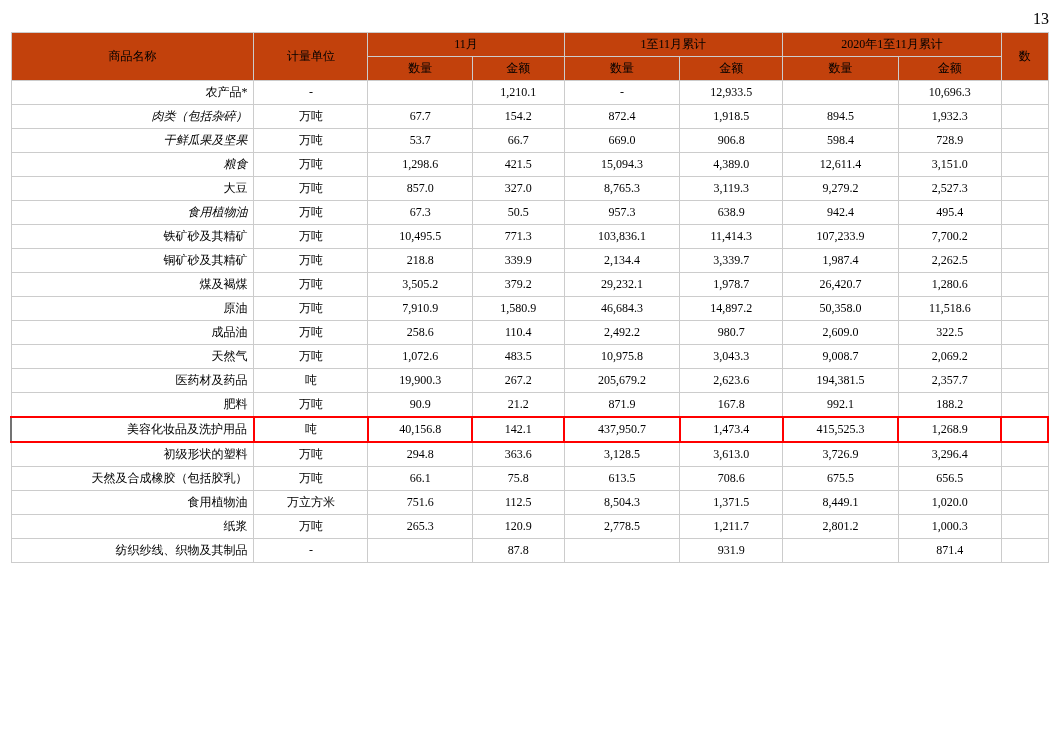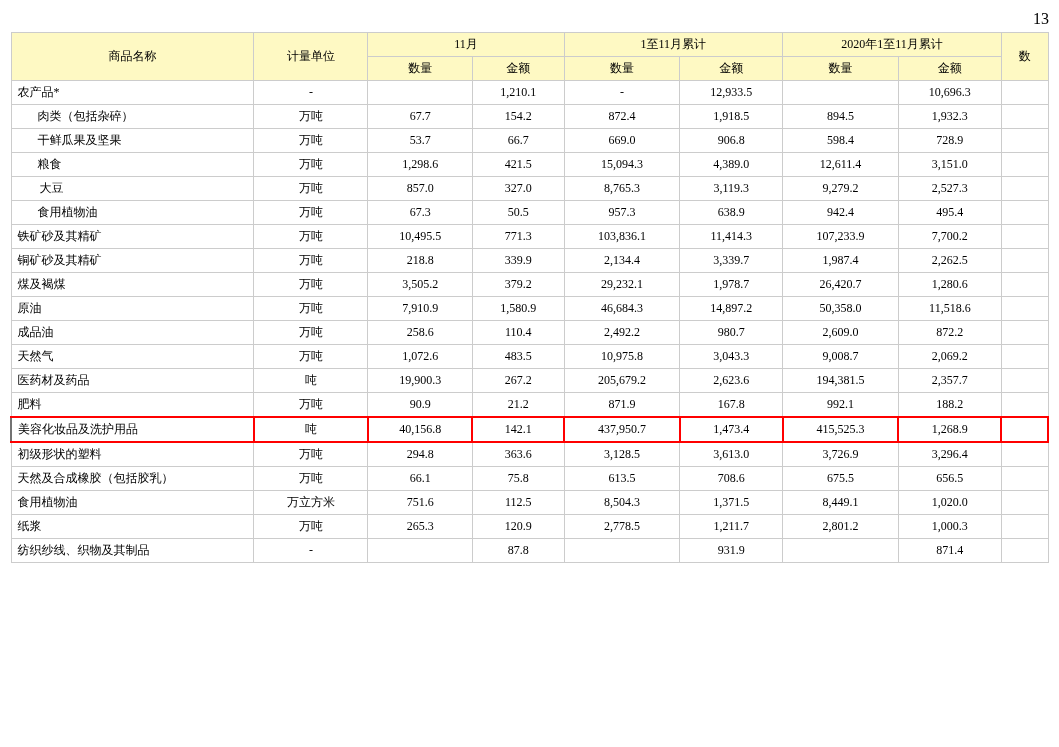--- a/index.html
+++ b/index.html
@@ -18,47 +18,47 @@
       width: 100%;
       font-size: 12px;
     }
     th, td {
       border: 1px solid #ccc;
       padding: 3px 6px;
       text-align: center;
       white-space: nowrap;
     }
     td.name-col {
-      text-align: left;
+      text-align: right;
       white-space: normal;
       min-width: 110px;
       max-width: 130px;
     }
     td.unit-col {
       min-width: 50px;
     }
     th {
-      background: #fef9c3;
+      background: #c2410c;
       font-weight: normal;
     }
     .header-group th {
       font-weight: normal;
     }
     .highlighted-row td {
       border: 2px solid red;
     }
     .highlighted-row td:first-child {
       border-left: 2px solid #737373;
     }
     .page-num {
       text-align: right;
       margin-bottom: 4px;
       font-size: 16px;
     }
-    .indent-1 td.name-col { padding-left: 26px; }
+    .indent-1 td.name-col { padding-left: 26px; font-style: italic; }
     .indent-2 td.name-col { padding-left: 28px; }
   </style>
 </head>
 <body>
 
 <div class="table-container">
   <div class="page-num">13</div>
   <table>
     <thead>
       <tr class="header-group">
@@ -190,21 +190,21 @@
           <td></td>
         </tr>
         <tr>
           <td class="name-col">成品油</td>
           <td class="unit-col">万吨</td>
           <td>258.6</td>
           <td>110.4</td>
           <td>2,492.2</td>
           <td>980.7</td>
           <td>2,609.0</td>
-          <td>872.2</td>
+          <td>322.5</td>
           <td></td>
         </tr>
         <tr>
           <td class="name-col">天然气</td>
           <td class="unit-col">万吨</td>
           <td>1,072.6</td>
           <td>483.5</td>
           <td>10,975.8</td>
           <td>3,043.3</td>
           <td>9,008.7</td>

